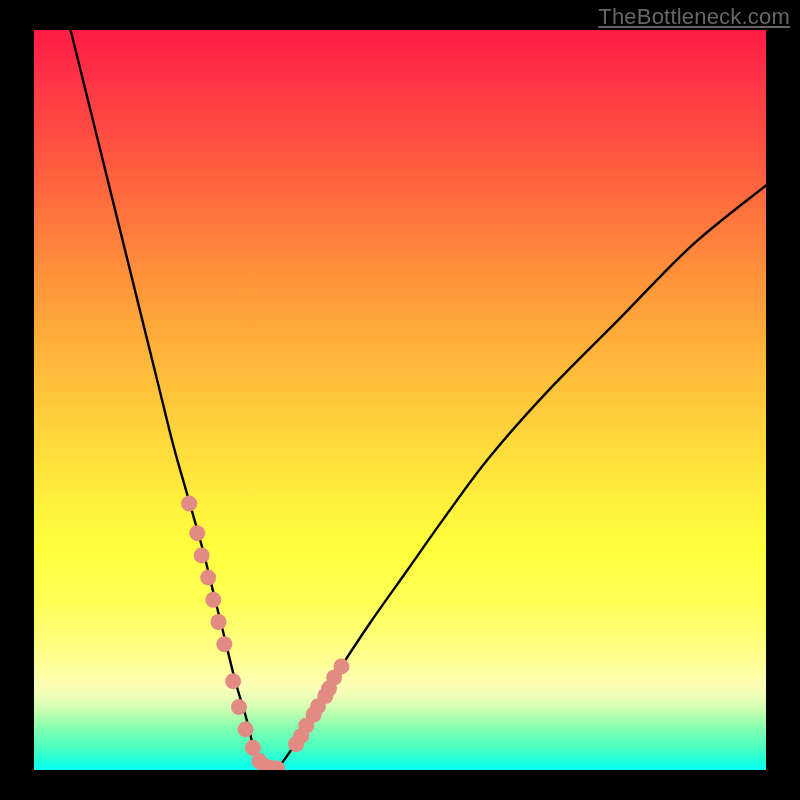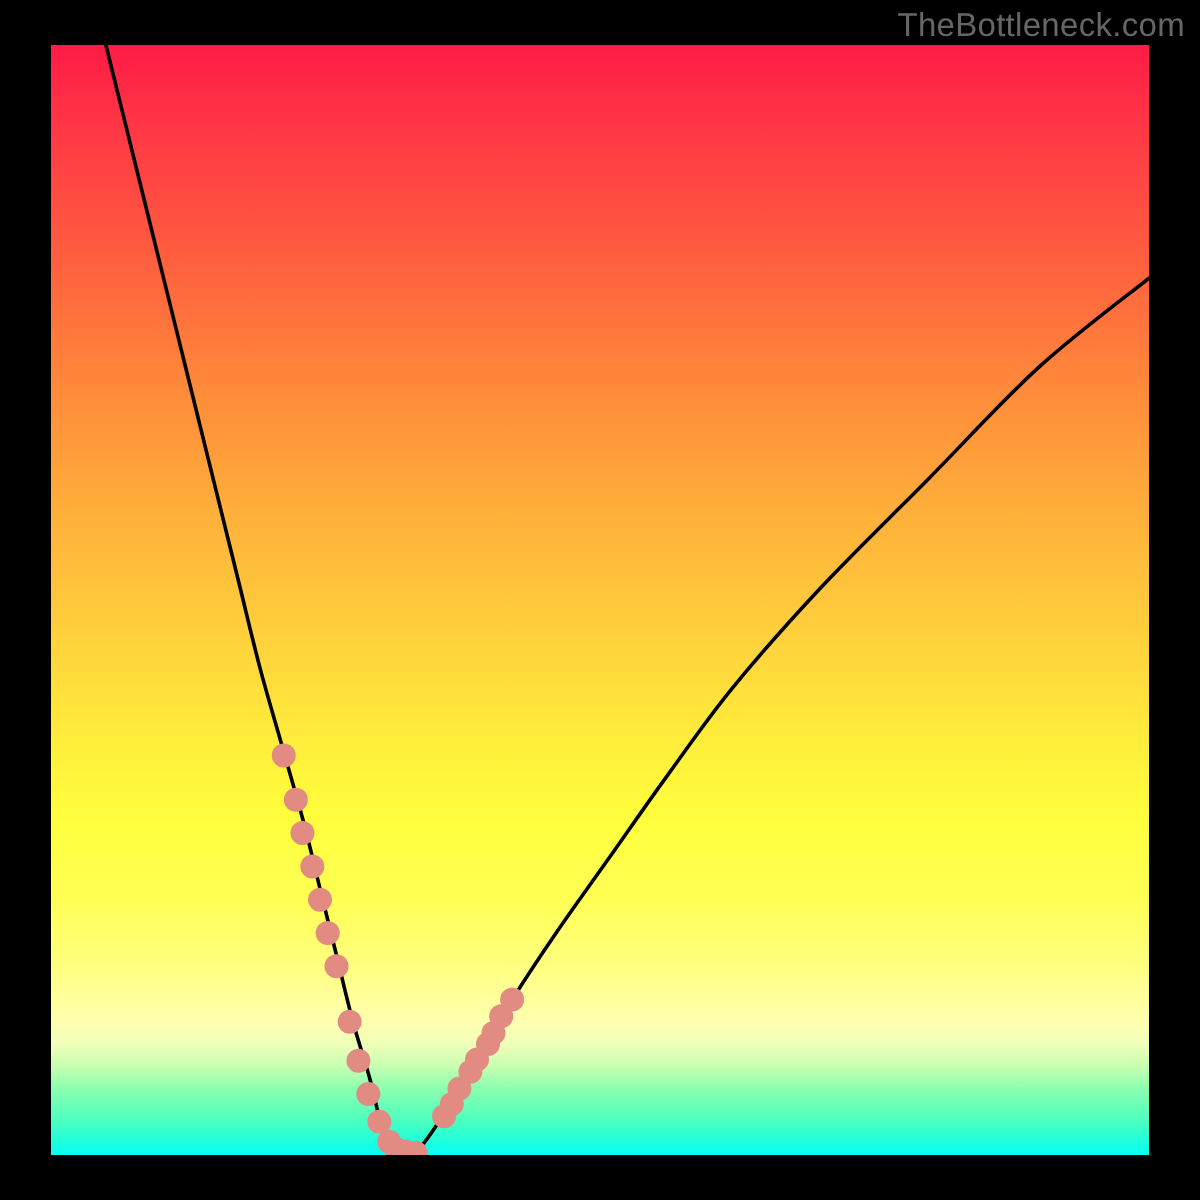--- a/index.html
+++ b/index.html
@@ -19,20 +19,21 @@
   }
   .watermark {
     position: absolute;
     top: 4px;
     right: 10px;
     color: #666;
     font-size: 22px;
     font-weight: 500;
     letter-spacing: 0.2px;
     z-index: 40;
+    text-decoration: underline;
   }
   .plot-outer {
     position: absolute;
     left: 34px;
     top: 30px;
     width: 732px;
     height: 740px;
     background: linear-gradient(to bottom,
       #ff1b45 0%,
       #ff3246 6%,

